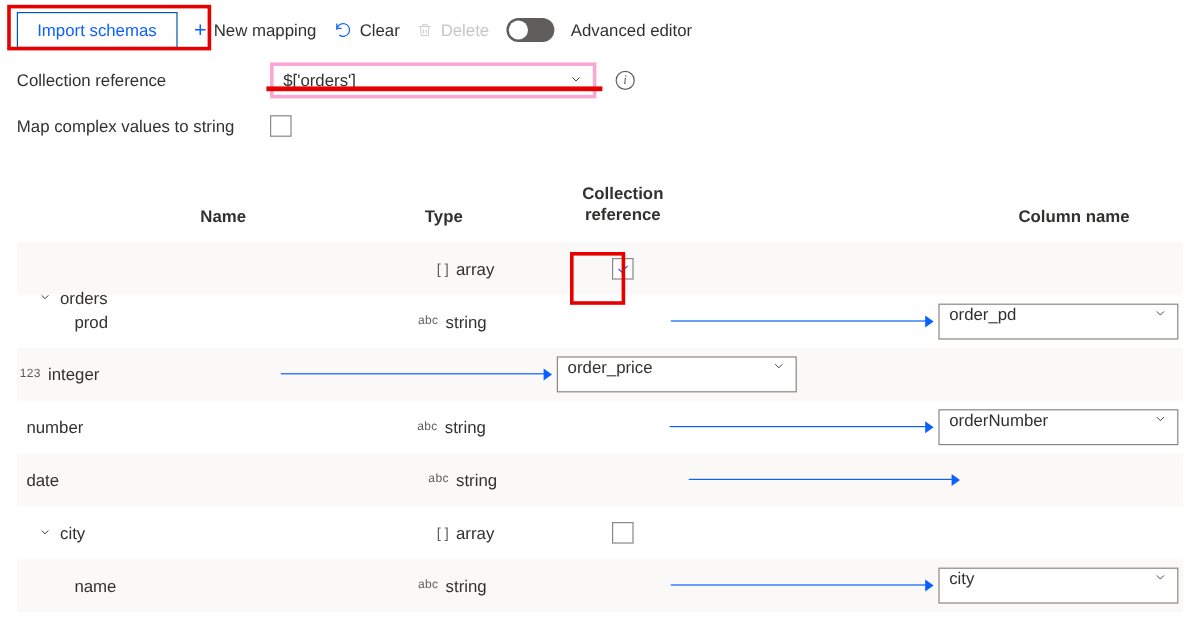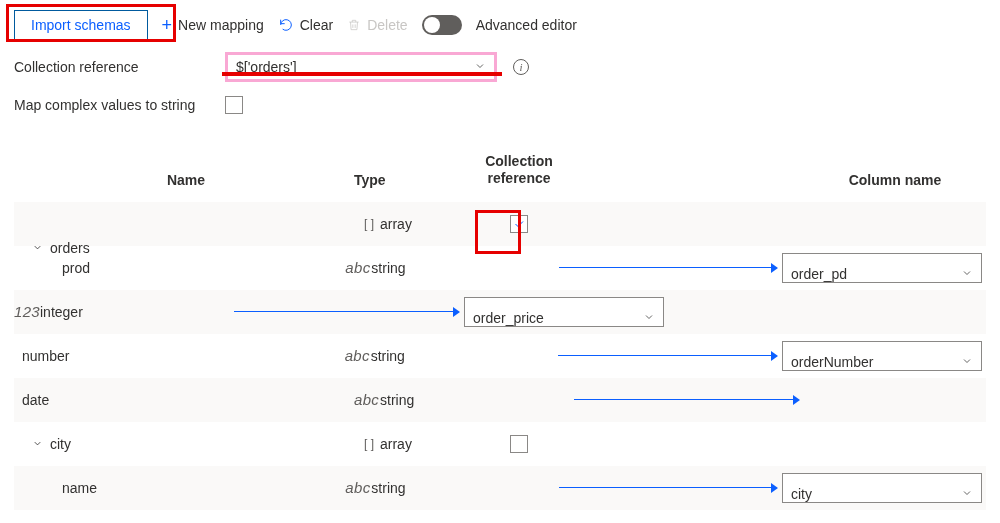--- a/index.html
+++ b/index.html
@@ -91,26 +91,26 @@
   .tname { width: 340px; display:flex; align-items:center; }
   .ttype { width: 110px; display:flex; align-items:center; gap:6px; color:#323130;}
   .tcoll { width: 110px; display:flex; justify-content:center;}
   .tarrow { width: 230px; position:relative; height:2px;}
   .tarrow .line { position:absolute; left:0; right:10px; top:0; height:1.5px; background:#0b5fff;}
   .tarrow .head { position:absolute; right:4px; top:-4px; width:0;height:0;border-left:7px solid #0b5fff; border-top:5px solid transparent; border-bottom:5px solid transparent;}
   .tcolumn { flex:1; padding-right:4px;}
   .dropdown {
     width: 200px; height: 30px;
     border:1px solid #8a8886; background:#fff;
-    display:flex; align-items:flex-end; justify-content:space-between;
+    display:flex; align-items:flex-start; justify-content:space-between;
     padding: 0 8px; cursor:pointer; color:#323130;
   }
   .expander { width:14px; display:inline-flex; margin-right:4px;}
   .expander svg { width:11px; height:11px; stroke:#323130; fill:none; stroke-width:1.8;}
-  .type-badge { font-size:15px; color:#605e5c; width:20px; text-align:right; letter-spacing:0.3px;font-style:italic;}
+  .type-badge { font-size:10px; color:#605e5c; width:20px; text-align:right; letter-spacing:0.3px;}
   .type-bracket { font-size:12px; color:#605e5c; width:20px; text-align:right;}
   .rel { position: relative; }
 </style>
 </head>
 <body class="rel">
 
 <div class="hl-red hl-import"></div>
 <div class="hl-red hl-collref"></div>
 <div class="hl-red hl-check"></div>
 

